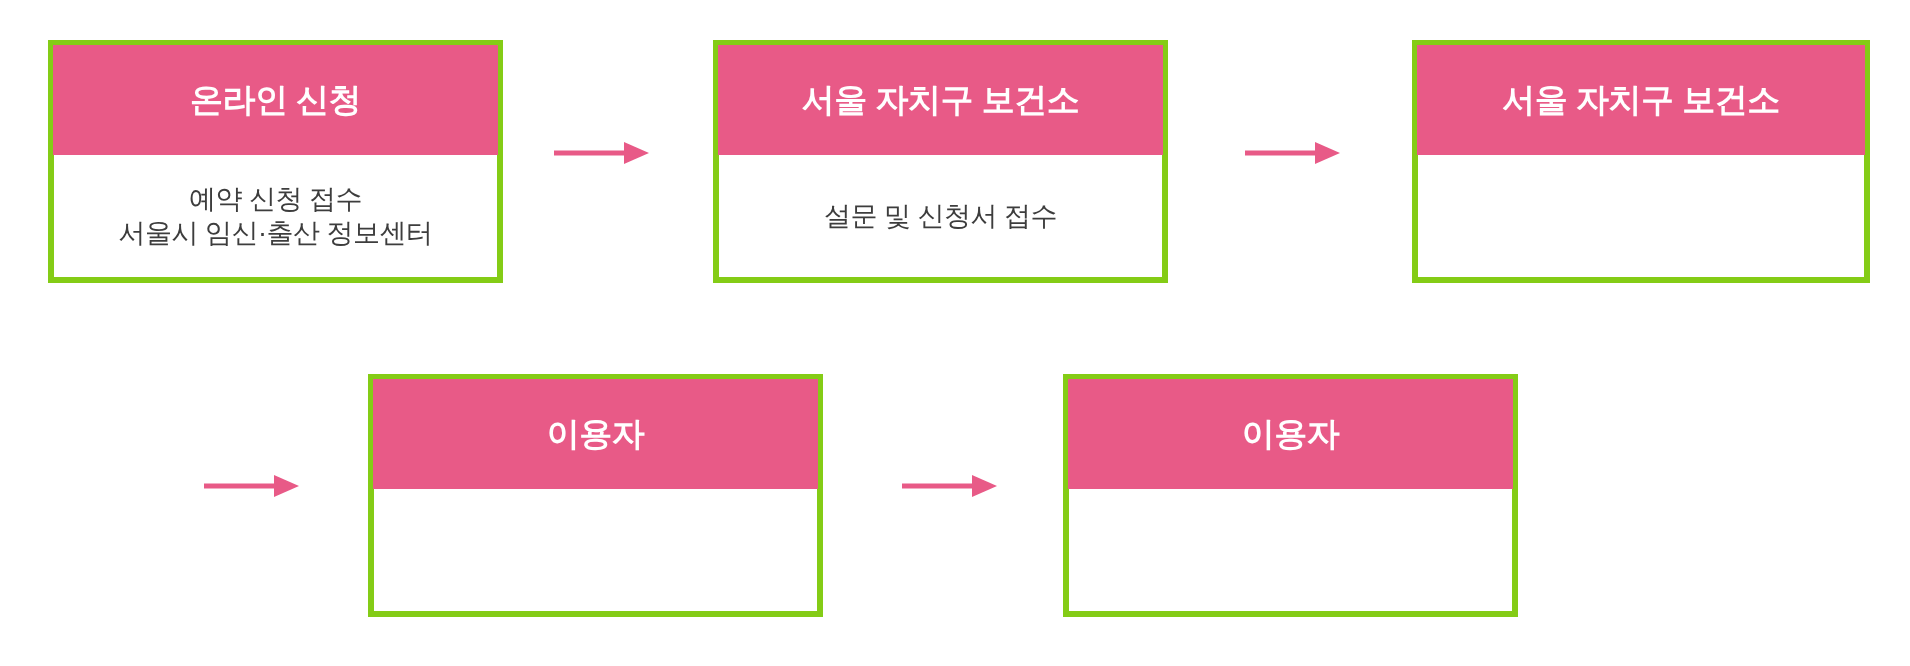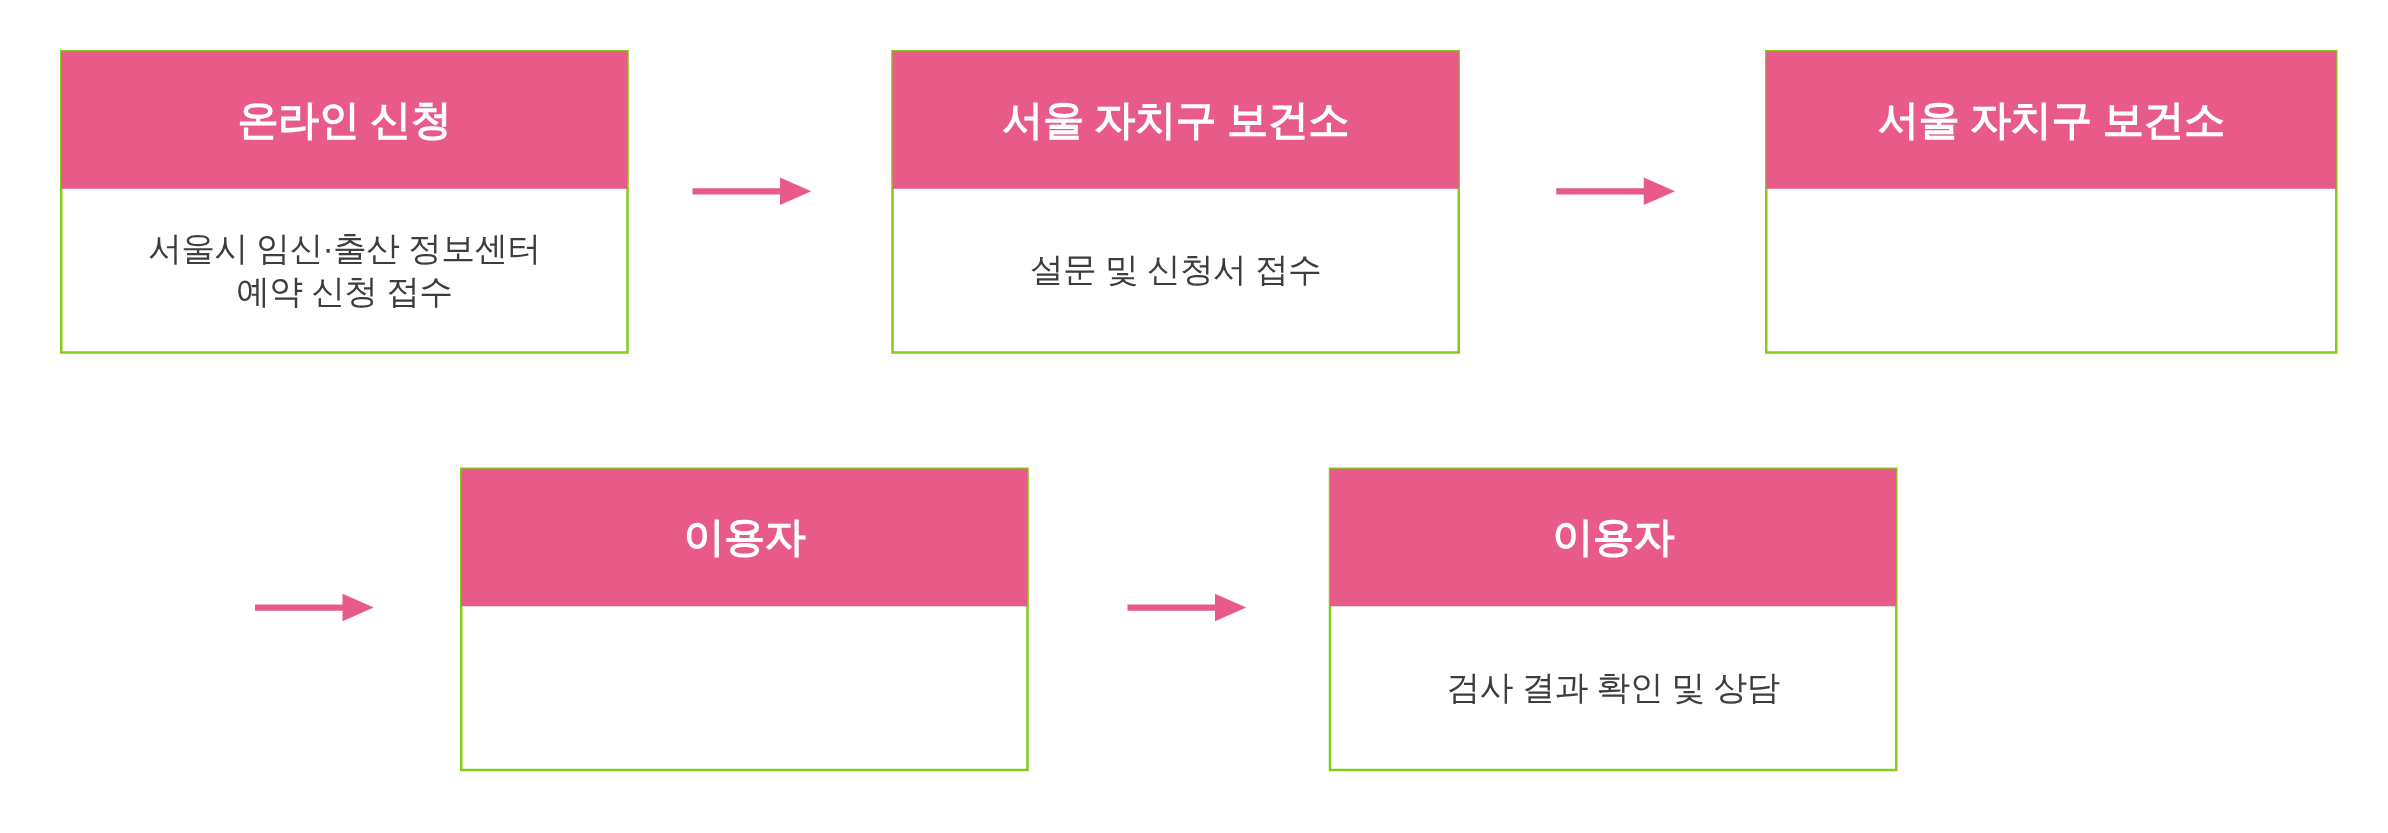--- a/index.html
+++ b/index.html
@@ -13,21 +13,21 @@
       width: 1910px;
       height: 666px;
       background: #ffffff;
       overflow: hidden;
     }
     .box {
       position: absolute;
       width: 455px;
       height: 243px;
       background: #ffffff;
-      border: 2px solid #84cc16;
+      border: 6px solid #84cc16;
       box-sizing: border-box;
       display: flex;
       flex-direction: column;
     }
     .box-header {
       height: 110px;
       margin: -1px;
       background: #e85a87;
       color: #ffffff;
       font-size: 33px;
@@ -69,22 +69,22 @@
     #arrow4 { left: 900px;  top: 474px; }
   </style>
 </head>
 <body>
 
 <div class="canvas">
 
   <div class="box" id="step1">
     <div class="box-header">온라인 신청</div>
     <div class="box-body">
+      <div>예약 신청 접수</div>
       <div>서울시 임신·출산 정보센터</div>
-      <div>예약 신청 접수</div>
     </div>
   </div>
 
   <svg class="arrow" id="arrow1" viewBox="0 0 98 24" aria-hidden="true">
     <line x1="2" y1="12" x2="76" y2="12"></line>
     <polygon points="72,1 97,12 72,23"></polygon>
   </svg>
 
   <div class="box" id="step2">
     <div class="box-header">서울 자치구 보건소</div>
@@ -111,18 +111,15 @@
     <div class="box-header">이용자</div>
   </div>
 
   <svg class="arrow" id="arrow4" viewBox="0 0 98 24" aria-hidden="true">
     <line x1="2" y1="12" x2="76" y2="12"></line>
     <polygon points="72,1 97,12 72,23"></polygon>
   </svg>
 
   <div class="box" id="step5">
     <div class="box-header">이용자</div>
-    <div class="box-body">
-      <div>검사 결과 확인 및 상담</div>
-    </div>
   </div>
 
 </div>
 
 </body></html>

